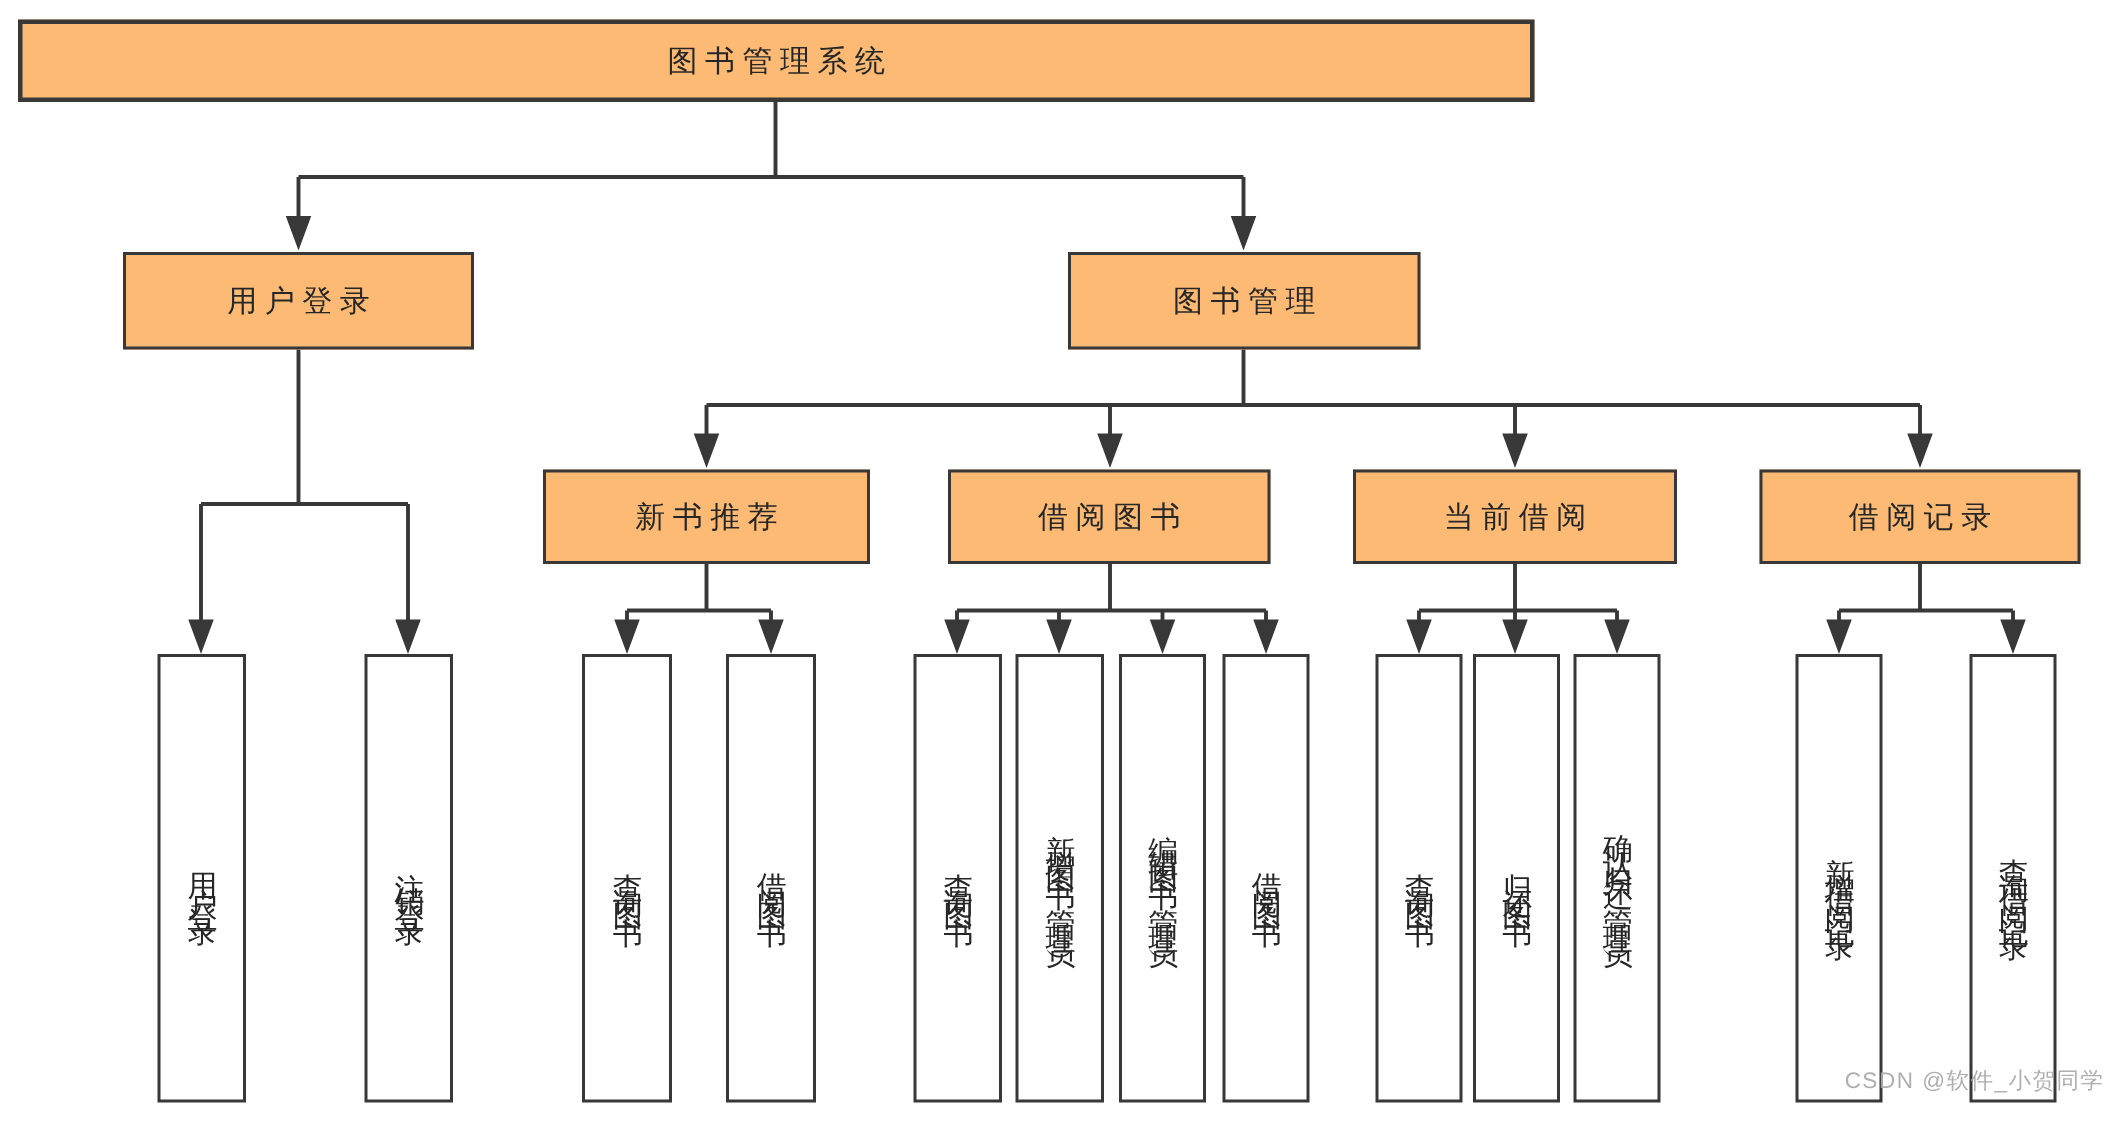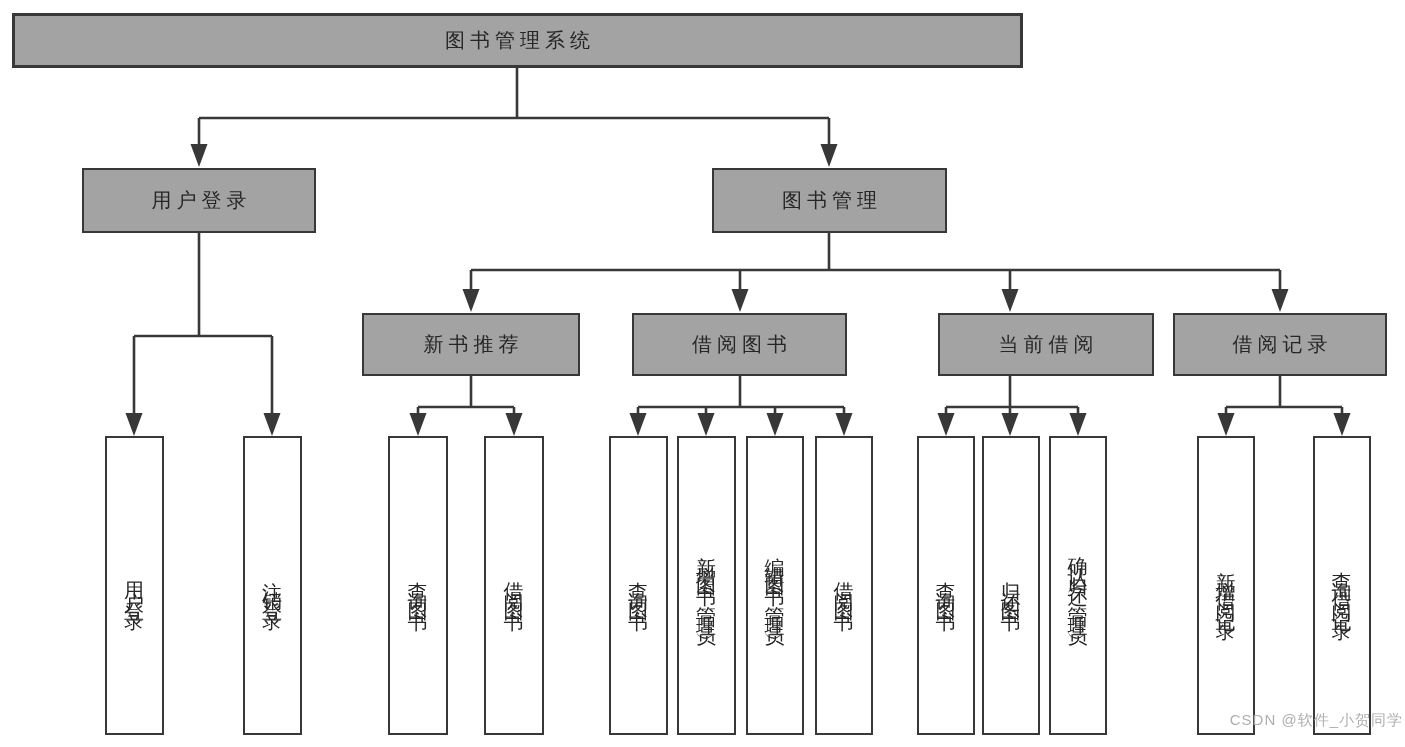--- a/index.html
+++ b/index.html
@@ -19,21 +19,21 @@
     position: absolute;
     left: 0;
     top: 0;
     width: 1405px;
     height: 747px;
     pointer-events: none;
   }
   .node {
     position: absolute;
     box-sizing: border-box;
-    background: #a3a3a3;
+    background: #fdba74;
     border: 3px solid #383838;
     color: #262626;
     display: flex;
     align-items: center;
     justify-content: center;
     font-size: 20px;
     letter-spacing: 5px;
     text-indent: 5px;
     white-space: nowrap;
     z-index: 2;
@@ -93,21 +93,21 @@
              M1226,436l-8.5,-23h17z M1342,436l-8.5,-23h17z" fill="#383838" stroke="none"></path>
   </svg>
 
   <div class="node" style="left:12px; top:13px; width:1011px; height:55px;">图书管理系统</div>
 
   <div class="node lvl" style="left:82px; top:168px; width:234px; height:65px;">用户登录</div>
   <div class="node lvl" style="left:362px; top:313px; width:218px; height:63px;">新书推荐</div>
 
   <div class="node lvl" style="left:712px; top:168px; width:235px; height:65px;">图书管理</div>
   <div class="node lvl" style="left:632px; top:313px; width:215px; height:63px;">借阅图书</div>
-  <div class="node lvl" style="left:902px; top:313px; width:216px; height:63px;margin-left:36px;">当前借阅</div>
+  <div class="node lvl" style="left:902px; top:313px; width:216px; height:63px;">当前借阅</div>
   <div class="node lvl" style="left:1173px; top:313px; width:214px; height:63px;text-align:right;">借阅记录</div>
 
   <div class="leaf" style="left:105px; width:59px;">用户登录</div>
   <div class="leaf" style="left:243px; width:59px;">注销登录</div>
 
   <div class="leaf" style="left:388px; width:60px;">查询图书</div>
   <div class="leaf" style="left:484px; width:60px;">借阅图书</div>
 
   <div class="leaf" style="left:609px; width:59px;">查询图书</div>
   <div class="leaf" style="left:677px; width:59px;">新增图书（管理员）</div>

